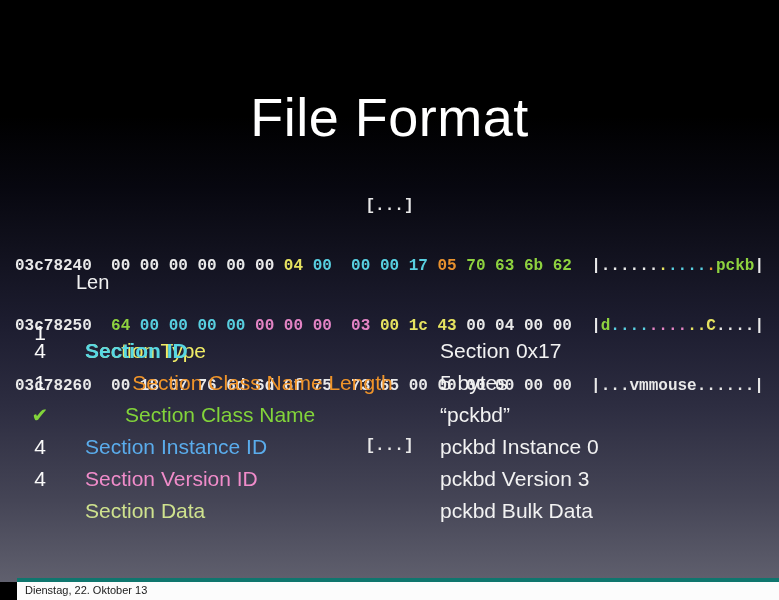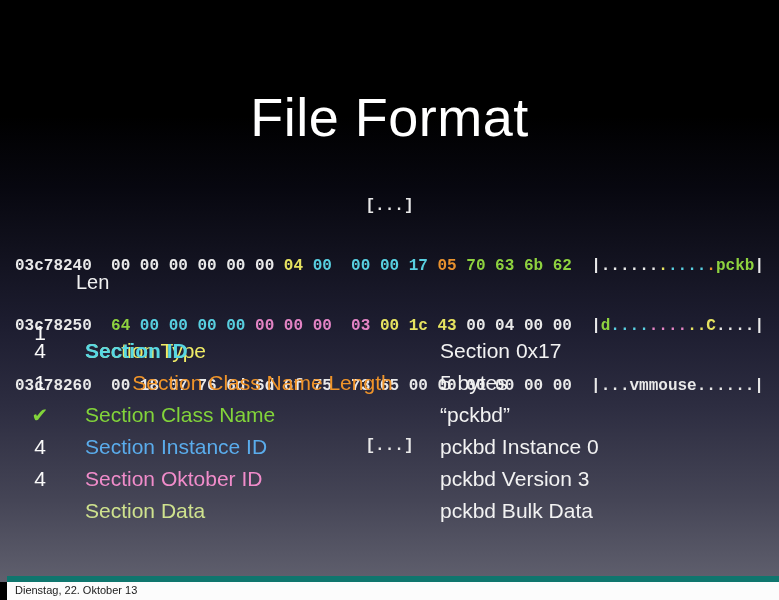--- a/index.html
+++ b/index.html
@@ -33,22 +33,22 @@
   .sec-table{position:absolute;top:303px;left:0;width:779px;}
   .sec-row{
     display:grid;grid-template-columns:80px 360px 1fr;
     height:32px;align-items:center;font-size:21px;
   }
   .cell-len{text-align:center;color:#fafafa;}
   .cell-len.check{font-size:20px;}
   .cell-name{padding-left:5px;}
   .cell-value{color:#f2f2f2;}
   .footer{
-    position:absolute;left:7px;right:0;bottom:0;height:18px;
-    background:#fcfcfc;border-top:6px solid #0f766e;
+    position:absolute;left:17px;right:0;bottom:0;height:18px;
+    background:#fcfcfc;border-top:4px solid #0f766e;
     box-sizing:content-box;
   }
   .footer-text{
     display:block;padding-left:8px;font-size:11px;line-height:17px;color:#1a1a1a;
   }
 </style>
 </head>
 <body>
 
 <div class="slide">
@@ -79,33 +79,33 @@
     </div>
 
     <div class="sec-row">
       <span class="cell-len">1</span>
       <span class="cell-name" style="color: rgb(240, 148, 41); text-align: center;">Section Class Name Length</span>
       <span class="cell-value">5 bytes</span>
     </div>
 
     <div class="sec-row">
       <span class="cell-len check" style="color: rgb(130, 212, 58);">✔</span>
-      <span class="cell-name" style="color: rgb(130, 212, 58);">Section Class Name</span>
+      <span class="cell-name" style="color: rgb(130, 212, 58); margin-left: 40px;">Section Class Name</span>
       <span class="cell-value">“pckbd”</span>
     </div>
 
     <div class="sec-row">
       <span class="cell-len">4</span>
       <span class="cell-name" style="color: rgb(90, 172, 236);">Section Instance ID</span>
       <span class="cell-value">pckbd Instance 0</span>
     </div>
 
     <div class="sec-row">
       <span class="cell-len">4</span>
-      <span class="cell-name" style="color: rgb(240, 140, 202);">Section Oktober ID</span>
+      <span class="cell-name" style="color: rgb(240, 140, 202);">Section Version ID</span>
       <span class="cell-value">pckbd Version 3</span>
     </div>
 
     <div class="sec-row">
       <span class="cell-len"></span>
       <span class="cell-name" style="color: rgb(207, 226, 142);">Section Data</span>
       <span class="cell-value">pckbd Bulk Data</span>
     </div>
 
   </div>

